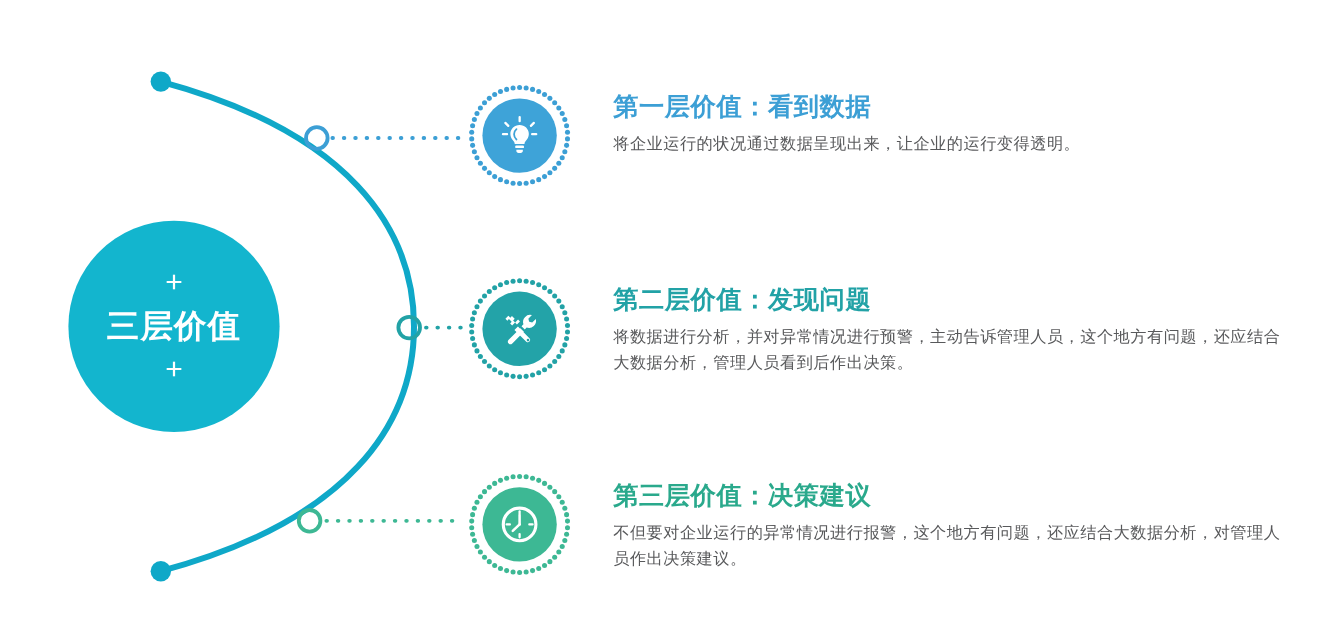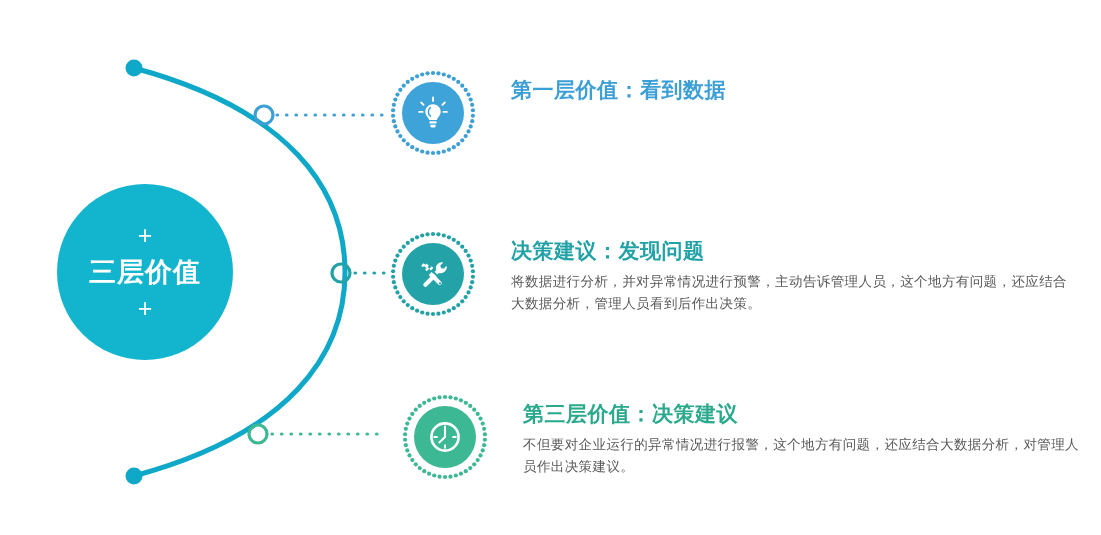--- a/index.html
+++ b/index.html
@@ -68,21 +68,21 @@
 
   
   .item {
     position: absolute;
     left: 0;
     width: 981px;
     height: 120px;
   }
   #item-0 { top: 60px; }
   #item-1 { top: 221px; }
-  #item-2 { top: 384px; margin-left: 12px; }
+  #item-2 { top: 384px; }
 
   .icon-badge {
     position: absolute;
     left: 388px;
     top: 8px;
     width: 90px;
     height: 90px;
   }
   .icon-dots {
     position: absolute;
@@ -216,20 +216,21 @@
             <rect x="28.5" y="16.9" width="5.3" height="1.9" rx="0.9"></rect>
             <rect x="7.4" y="7" width="1.9" height="5.3" rx="0.9" transform="rotate(-45 8.35 9.65)"></rect>
             <rect x="28.7" y="7" width="1.9" height="5.3" rx="0.9" transform="rotate(45 29.65 9.65)"></rect>
           </g>
           <path d="M16.4 13.6a5.6 5.6 0 0 0 0 8.6" fill="none" stroke="#3ea3d8" stroke-width="1.5" stroke-linecap="round"></path>
         </svg>
       </div>
     </div>
     <div class="item-text">
       <h2 class="item-title" id="title-0" style="color: rgb(60, 159, 213);">第一层价值：看到数据</h2>
+      <p class="item-body">将企业运行的状况通过数据呈现出来，让企业的运行变得透明。</p>
     </div>
   </div>
 
   <div class="item" id="item-1">
     <div class="icon-badge">
       <svg class="icon-dots" id="dots-1" viewBox="0 0 90 90">
           <circle cx="45.00" cy="5.00" r="2.1" fill="#22a2a6"></circle>
           <circle cx="50.45" cy="5.37" r="2.1" fill="#22a2a6"></circle>
           <circle cx="55.79" cy="6.48" r="2.1" fill="#22a2a6"></circle>
           <circle cx="60.94" cy="8.31" r="2.1" fill="#22a2a6"></circle>
@@ -284,21 +285,21 @@
             <path d="M17.6 17.1 27.4 27a2 2 0 0 1-2.8 2.8l-9.9-9.9z"></path>
             <circle cx="26" cy="28.4" r="1.1" fill="#23a3a8"></circle>
 
             <path d="M29.3 7.6a5.9 5.9 0 0 0-7.1 7.6l-1.6 1.6 2.7 2.7 1.6-1.6a5.9 5.9 0 0 0 7.6-7.1l-3 3-2.5-.7-.7-2.5z"></path>
             <path d="M19.6 18.5 9.9 28.2a2.1 2.1 0 0 0 3 3l9.7-9.7z"></path>
           </g>
         </svg>
       </div>
     </div>
     <div class="item-text">
-      <h2 class="item-title" id="title-1" style="color: rgb(34, 162, 166);">决策建议：发现问题</h2>
+      <h2 class="item-title" id="title-1" style="color: rgb(34, 162, 166);">第二层价值：发现问题</h2>
       <p class="item-body">将数据进行分析，并对异常情况进行预警，主动告诉管理人员，这个地方有问题，还应结合大数据分析，管理人员看到后作出决策。</p>
     </div>
   </div>
 
   <div class="item" id="item-2">
     <div class="icon-badge">
       <svg class="icon-dots" id="dots-2" viewBox="0 0 90 90">
           <circle cx="45.00" cy="5.00" r="2.1" fill="#3db894"></circle>
           <circle cx="50.45" cy="5.37" r="2.1" fill="#3db894"></circle>
           <circle cx="55.79" cy="6.48" r="2.1" fill="#3db894"></circle>

